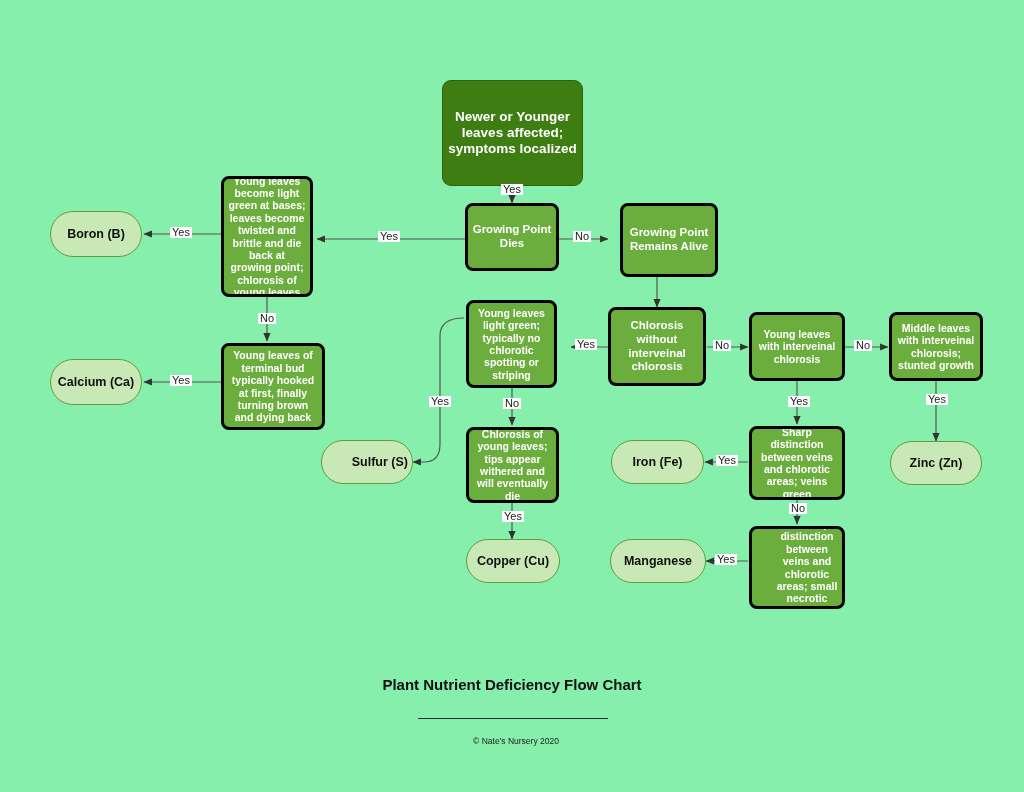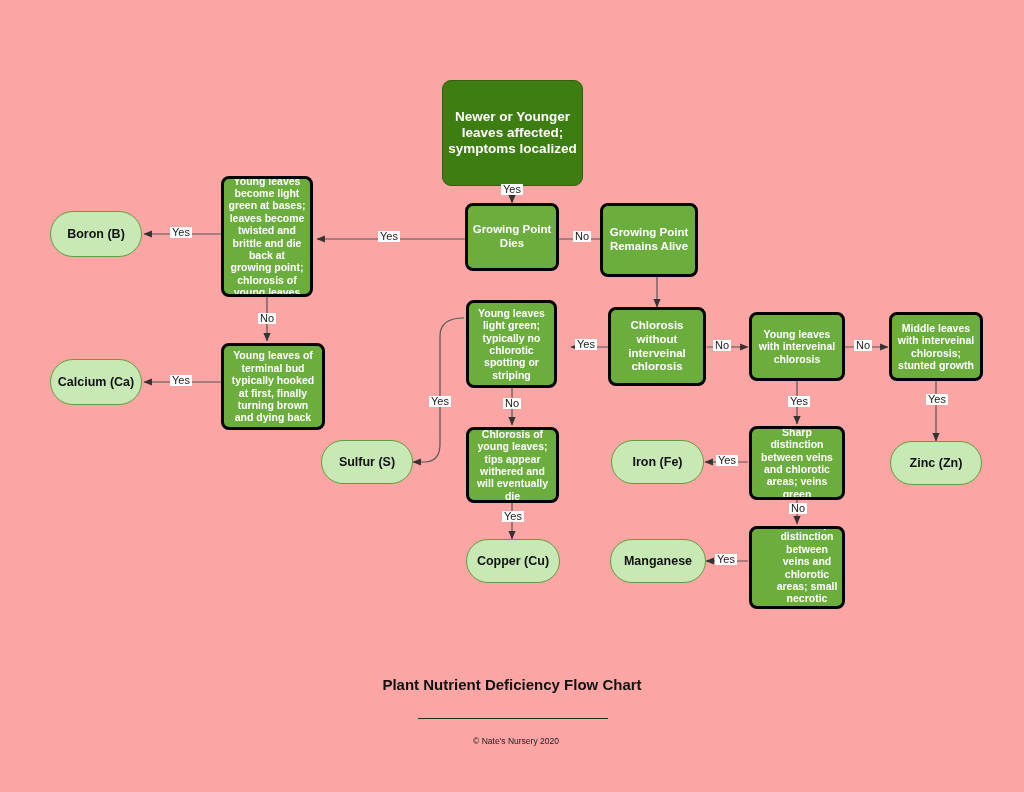--- a/index.html
+++ b/index.html
@@ -8,21 +8,21 @@
     padding: 0;
     background: #ffffff;
   }
   body {
     font-family: "Liberation Sans", sans-serif;
   }
   #canvas {
     position: relative;
     width: 1024px;
     height: 792px;
-    background: #fca5a5;
+    background: #86efac;
     overflow: hidden;
     text-decoration: underline;
   }
   svg.edges {
     position: absolute;
     left: 0;
     top: 0;
     width: 1024px;
     height: 792px;
     pointer-events: none;
@@ -160,21 +160,21 @@
   </svg>
 
   <div class="node n-root" style="left:442px; top:80px; width:141px; height:106px;">
     <div class="node-inner">Newer or Younger leaves affected; symptoms localized</div>
   </div>
 
   <div class="node n-proc big" style="left:465px; top:203px; width:94px; height:68px;">
     <div class="node-inner">Growing Point Dies</div>
   </div>
 
-  <div class="node n-proc big" style="left:600px; top:203px; width:98px; height:74px;">
+  <div class="node n-proc big" style="left:620px; top:203px; width:98px; height:74px;">
     <div class="node-inner">Growing Point Remains Alive</div>
   </div>
 
   <div class="node n-proc" style="left:221px; top:176px; width:92px; height:121px;">
     <div class="node-inner">Young leaves become light green at bases; leaves become twisted and brittle and die back at growing point; chlorosis of young leaves</div>
   </div>
 
   <div class="node n-proc" style="left:221px; top:343px; width:104px; height:87px;">
     <div class="node-inner">Young leaves of terminal bud typically hooked at first, finally turning brown and dying back</div>
   </div>
@@ -208,21 +208,21 @@
   </div>
 
   <div class="node n-term" style="left:50px; top:211px; width:92px; height:46px;">
     <div class="node-inner">Boron (B)</div>
   </div>
 
   <div class="node n-term" style="left:50px; top:359px; width:92px; height:46px;">
     <div class="node-inner">Calcium (Ca)</div>
   </div>
 
-  <div class="node n-term" style="left:321px; top:440px; width:92px; height:44px;">
+  <div class="node n-term" style="left:321px; top:440px; width:92px; height:44px;text-align:right;">
     <div class="node-inner">Sulfur (S)</div>
   </div>
 
   <div class="node n-term" style="left:466px; top:539px; width:94px; height:44px;justify-content:center;">
     <div class="node-inner">Copper (Cu)</div>
   </div>
 
   <div class="node n-term" style="left:611px; top:440px; width:93px; height:44px;">
     <div class="node-inner">Iron (Fe)</div>
   </div>

